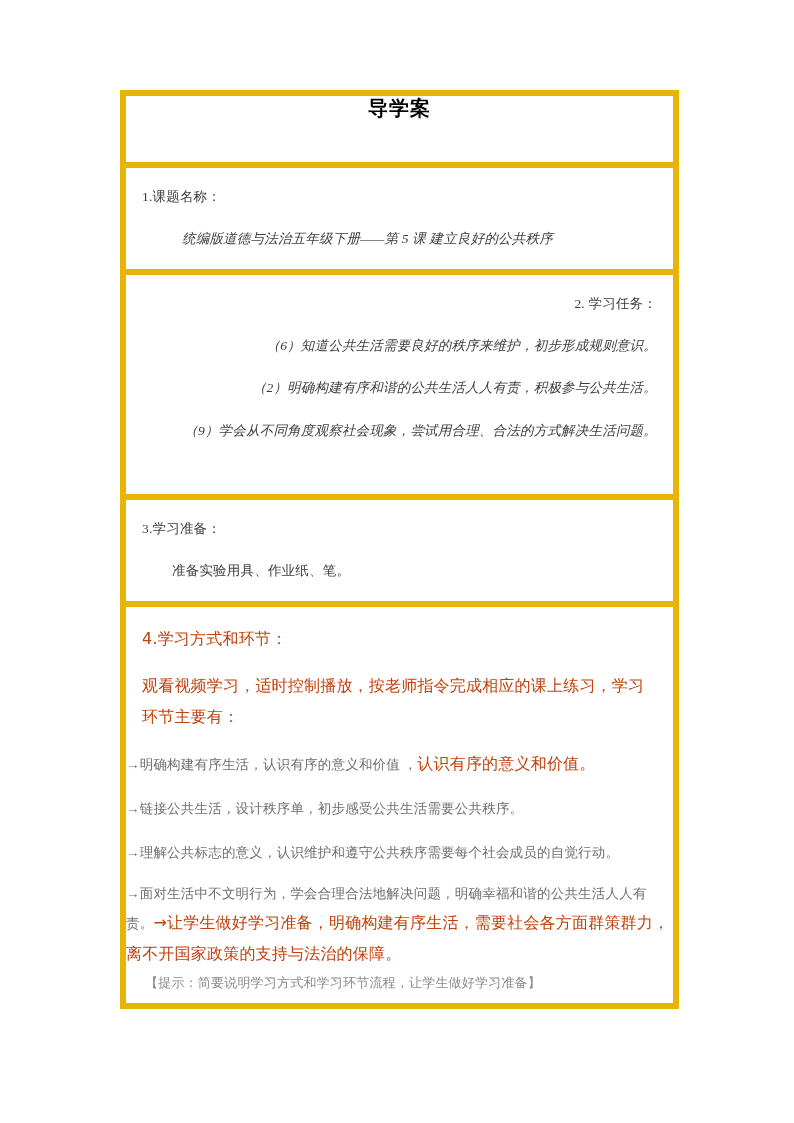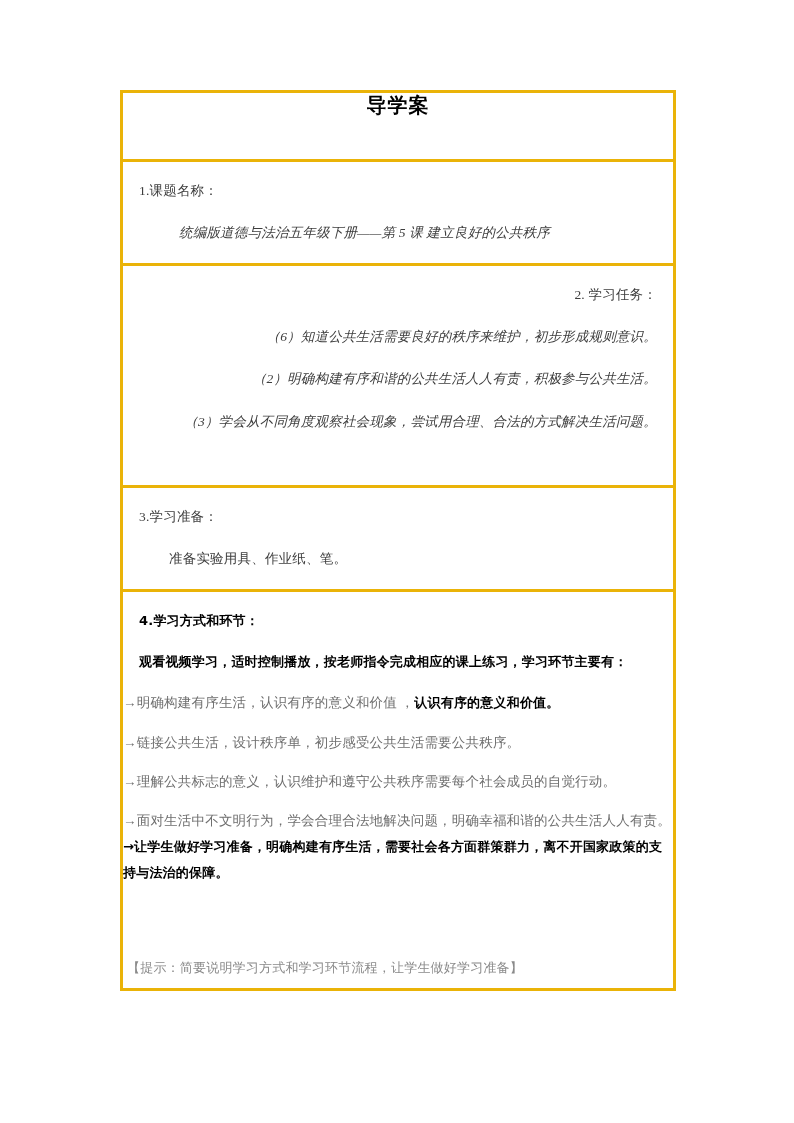--- a/index.html
+++ b/index.html
@@ -29,21 +29,21 @@
   
   .doc-table {
     position: absolute;
     left: 120px;
     top: 90px;
     width: 553px;
     border-collapse: collapse;
     table-layout: fixed;
   }
   .doc-table td {
-    border: 3px solid #eab308;
+    border: 6px solid #eab308;
     padding: 0;
     vertical-align: top;
   }
 
   
   .cell-title {
     height: 66px;
     text-align: center;
     vertical-align: middle;
   }
@@ -74,25 +74,24 @@
   .t-serif-dark {
     font-family: "Liberation Serif", "DejaVu Serif", serif;
     font-size: 13.5px;
     color: #3d3d3d;
     line-height: 1.95;
     letter-spacing: 0.2px;
   }
   
   .t-sans {
     font-family: "DejaVu Sans", "Liberation Sans", sans-serif;
-    font-size: 13px;
-    color: #000000;
+    font-size: 16px;
+    color: #c2410c;
     line-height: 1.95;
     letter-spacing: 0.2px;
-    font-weight: bold;
   }
 
   .line {
     margin: 16px;
     padding: 0;
   }
   .line + .line {
     margin-top: 10px;
   }
 
@@ -109,21 +108,21 @@
   }
 
   .method-block .line + .line { margin-top: 13px; }
   .method-para {
     margin: 0;
   }
 
   
   .hint {
     position: absolute;
-    left: 4px;
+    left: 19px;
     bottom: 9px;
     font-family: "Liberation Serif", "DejaVu Serif", serif;
     font-size: 13px;
     color: #8a8a8a;
     letter-spacing: 0.2px;
     line-height: 1.6;
     white-space: nowrap;
   }
 </style>
 </head>
@@ -148,21 +147,21 @@
           <div class="line t-serif-dark">1.课题名称：</div>
           <div class="line t-serif-dark ind-2">统编版道德与法治五年级下册——第 5 课 建立良好的公共秩序</div>
         </td>
       </tr>
 
       <tr>
         <td class="cell-pad" style="padding-bottom:34px;text-align:right;">
           <div class="line t-serif-dark">2. 学习任务：</div>
           <div class="line t-serif-dark ind-2">（6）知道公共生活需要良好的秩序来维护，初步形成规则意识。</div>
           <div class="line t-serif-dark ind-2">（2）明确构建有序和谐的公共生活人人有责，积极参与公共生活。</div>
-          <div class="line t-serif-dark ind-2">（3）学会从不同角度观察社会现象，尝试用合理、合法的方式解决生活问题。</div>
+          <div class="line t-serif-dark ind-2">（9）学会从不同角度观察社会现象，尝试用合理、合法的方式解决生活问题。</div>
         </td>
       </tr>
 
       <tr>
         <td class="cell-prep">
           <div class="line t-serif-dark">3.学习准备：</div>
           <div class="line t-serif-dark ind-1">准备实验用具、作业纸、笔。</div>
         </td>
       </tr>
 

